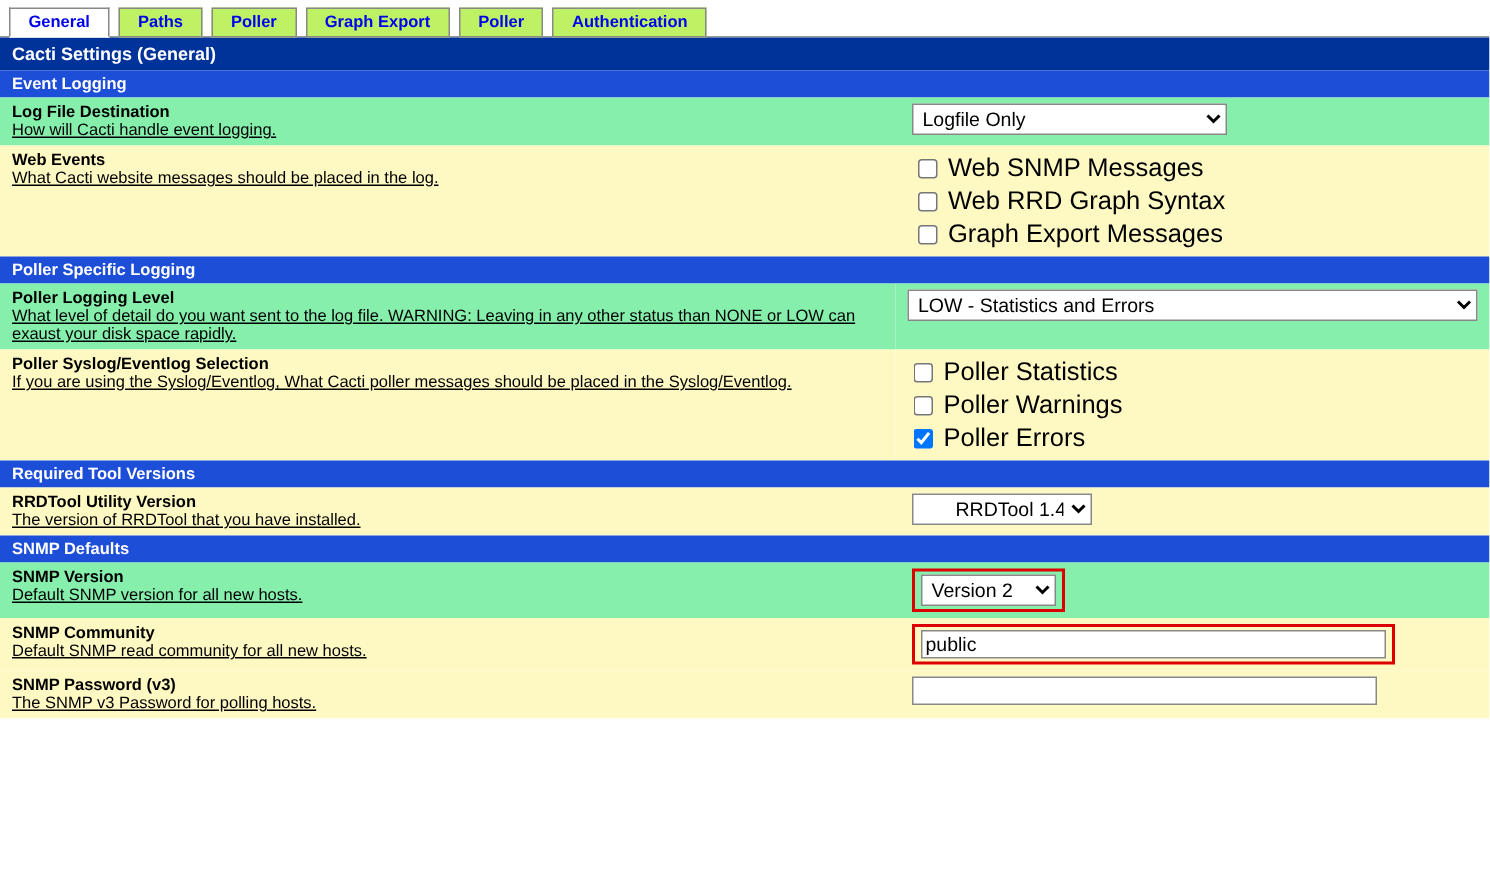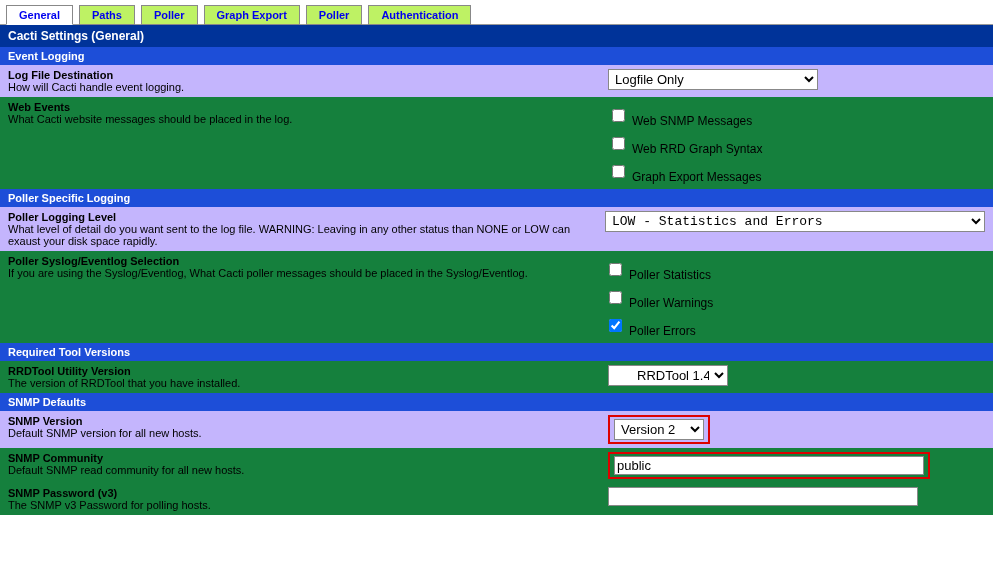--- a/index.html
+++ b/index.html
@@ -49,35 +49,35 @@
   }
   table.settings {
     width: 100%;
     border-collapse: collapse;
   }
   table.settings tr.row td {
     padding: 4px 8px;
     vertical-align: top;
     font-size: 11px;
   }
-  tr.even { background: #c4b5fd; }
-  tr.odd { background: #15803d; }
+  tr.even { background: #86efac; }
+  tr.odd { background: #fef9c3; }
   td.left { width: 600px; }
   td.right { }
   .field-title { font-weight: bold; }
-  .field-desc { color: #000; }
+  .field-desc { color: #000; text-decoration: underline; }
   select, input[type="text"] {
     font-family: Arial, sans-serif;
     font-size: 13px;
     border: 1px solid #888;
     background: #fff;
     padding: 1px 2px;
   }
   .checkbox-row { display: flex; align-items: center; gap: 4px; padding: 1px 0; }
-  .checkbox-row label { font-size: 12px; margin-top: 12px; }
+  .checkbox-row label { font-size: 17px; }
   .highlight-box {
     border: 2px solid #dd0000;
     padding: 2px 4px;
     display: inline-block;
   }
 </style>
 </head>
 <body>
 
 <div class="tabs">
@@ -130,21 +130,21 @@
 
 <div class="section-bar">Poller Specific Logging</div>
 <table class="settings">
   <tbody>
       <tr class="row even">
     <td class="left">
       <span class="field-title">Poller Logging Level</span><br>
       <span class="field-desc">What level of detail do you want sent to the log file. WARNING: Leaving in any other status than NONE or LOW can exaust your disk space rapidly.</span>
     </td>
     <td class="right">
-      <select style="width:380px;font-family:Liberation Mono, monospace;">
+      <select style="width:380px;">
         <option>LOW - Statistics and Errors</option>
       </select>
     </td>
   </tr>
   <tr class="row odd">
     <td class="left">
       <span class="field-title">Poller Syslog/Eventlog Selection</span><br>
       <span class="field-desc">If you are using the Syslog/Eventlog, What Cacti poller messages should be placed in the Syslog/Eventlog.</span>
     </td>
     <td class="right">

